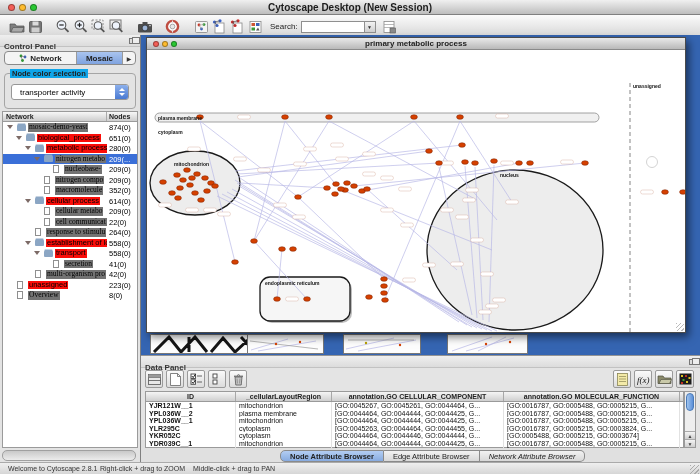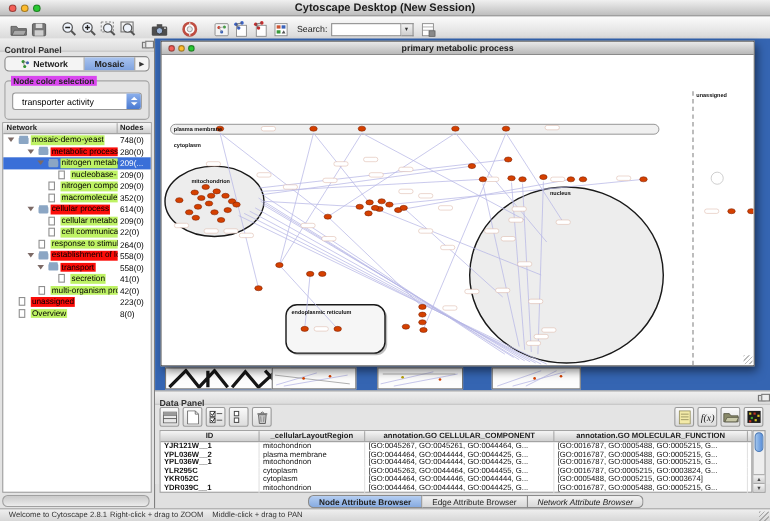--- a/index.html
+++ b/index.html
@@ -35,21 +35,21 @@
 
   #cp-tabs{position:absolute;left:4px;top:16px;width:132px;height:14px;display:flex;
     border:1px solid #8a8a8a;border-radius:4px;overflow:hidden;background:#f4f4f4;}
   .cp-tab{display:flex;align-items:center;justify-content:center;font-size:8px;font-weight:bold;color:#222;}
   #tab-network{width:72px;border-right:1px solid #9a9a9a;gap:3px;}
   #tab-mosaic{width:46px;background:linear-gradient(#a9c4ef,#7fa3df);border-right:1px solid #9a9a9a;}
   #tab-arrow{flex:1;font-size:6px;color:#333;display:flex;align-items:center;justify-content:center;}
 
   #groupbox{position:absolute;left:4px;top:38px;width:132px;height:36px;
     border:1px solid #a5a5a5;border-radius:4px;}
-  #groupbox .glabel{position:absolute;left:5px;top:-5px;background:#d946ef;
+  #groupbox .glabel{position:absolute;left:5px;top:-5px;background:#0ea5e9;
     font-size:7.5px;font-weight:bold;color:#222;padding:0 2px;}
   #dropdown{position:absolute;left:6px;top:10px;width:118px;height:16px;background:#fff;
     border:1px solid #979797;border-radius:3px;font-size:8px;line-height:15px;padding-left:8px;color:#000;}
   #dropdown .cap{position:absolute;right:0;top:0;width:13px;height:14px;
     background:linear-gradient(#8cb0ec,#4a7ad2);border-radius:0 2px 2px 0;}
   .tri-up{position:absolute;left:3.5px;top:3px;width:0;height:0;border-left:3px solid transparent;border-right:3px solid transparent;border-bottom:3px solid #fff;}
   .tri-dn{position:absolute;left:3.5px;bottom:3px;width:0;height:0;border-left:3px solid transparent;border-right:3px solid transparent;border-top:3px solid #fff;}
 
   #cb-row{position:absolute;left:8px;top:80px;height:11px;display:flex;align-items:center;gap:4px;}
   #cb-box{width:10px;height:10px;border-radius:2px;border:1px solid #3a62b0;
@@ -64,21 +64,21 @@
   #tree-head .c2{flex:1;padding-left:2px;line-height:10px;}
   .trow{position:relative;height:10.5px;}
   .trow.sel{background:#3a6fd8;}
   .tarrow{position:absolute;top:3px;width:0;height:0;
     border-left:3px solid transparent;border-right:3px solid transparent;border-top:4px solid #7c6a66;}
   .ticon{position:absolute;}
   .ticon.folder{top:2.5px;width:9px;height:6px;background:#8ba6c4;border-radius:1px;box-shadow:0 -2px 0 -0.5px #8ba6c4;}
   .ticon.file{top:1px;width:6px;height:8px;background:#fff;border:1px solid #8f8f8f;}
   .tlabel{position:absolute;top:1px;height:8.5px;line-height:8px;font-size:7.5px;
     color:#000;padding:0 1px;white-space:nowrap;overflow:hidden;}
-  .bg-green{background:#bef264;}
+  .bg-green{background:#737373;font-family:Liberation Serif, serif;}
   .bg-red{background:#fb0d09;}
   .tcount{position:absolute;left:106px;top:1px;font-size:7.5px;color:#000;}
   .sel .tcount{color:#fff;}
   #mem-widget{position:absolute;left:2px;top:415px;width:134px;height:11px;
     border:1px solid #a0a0a0;border-radius:5px;background:linear-gradient(#c9c9c9,#ececec);}
 
   
   #desktop{position:absolute;left:141px;top:35px;width:559px;height:320px;background:#3565b2;}
   #net-window{position:absolute;left:5px;top:2px;width:540px;height:296px;
     border:1px solid #4a4a4a;background:#fff;box-shadow:3px 4px 8px rgba(0,0,0,.5);}
@@ -297,21 +297,27 @@
   <div id="tree">
     <div id="tree-head">
       <div class="c1">Network</div>
       <div class="c2">Nodes</div>
     </div>
     <div id="tree-rows">
         <div class="trow">
           <span class="tarrow" style="left:4px"></span>
           <span class="ticon folder" style="left:14px"></span>
           <span class="tlabel bg-green" style="left:25px;max-width:79px">mosaic-demo-yeast</span>
-          <span class="tcount">748(0)</span>
+          <span class="tcount">874(0)</span>
+        </div>
+        <div class="trow">
+          <span class="tarrow" style="left:13px"></span>
+          <span class="ticon folder" style="left:23px"></span>
+          <span class="tlabel bg-red" style="left:34px;max-width:70px">biological_process</span>
+          <span class="tcount">651(0)</span>
         </div>
         <div class="trow">
           <span class="tarrow" style="left:22px"></span>
           <span class="ticon folder" style="left:32px"></span>
           <span class="tlabel bg-red" style="left:43px;max-width:61px">metabolic process</span>
           <span class="tcount">280(0)</span>
         </div>
         <div class="trow sel">
           <span class="tarrow" style="left:31px"></span>
           <span class="ticon folder" style="left:41px"></span>

